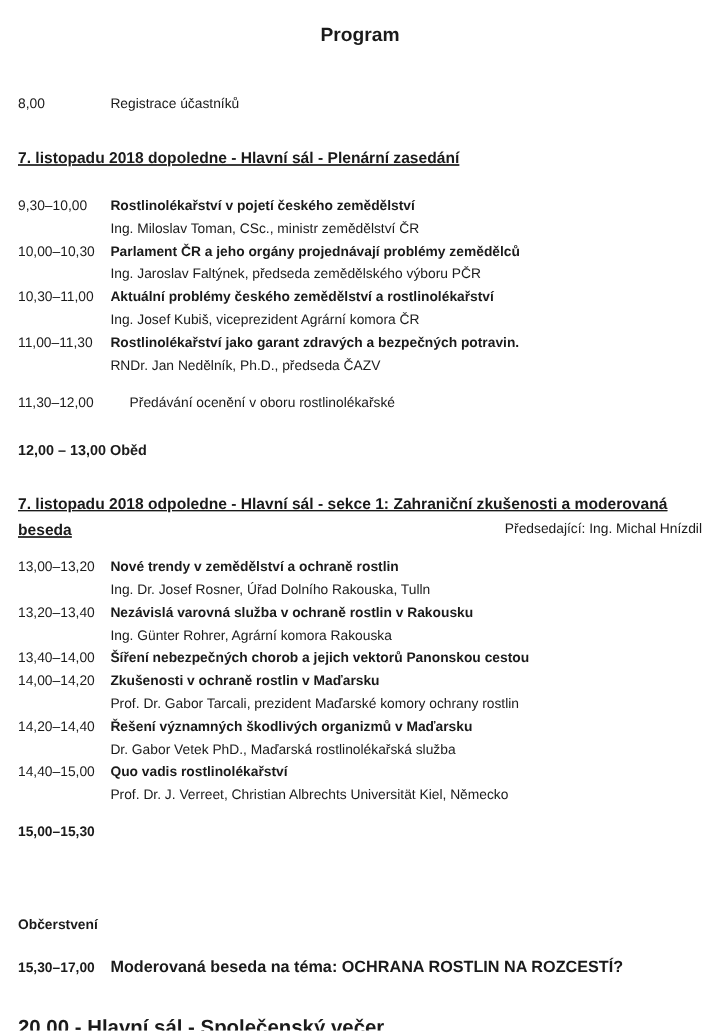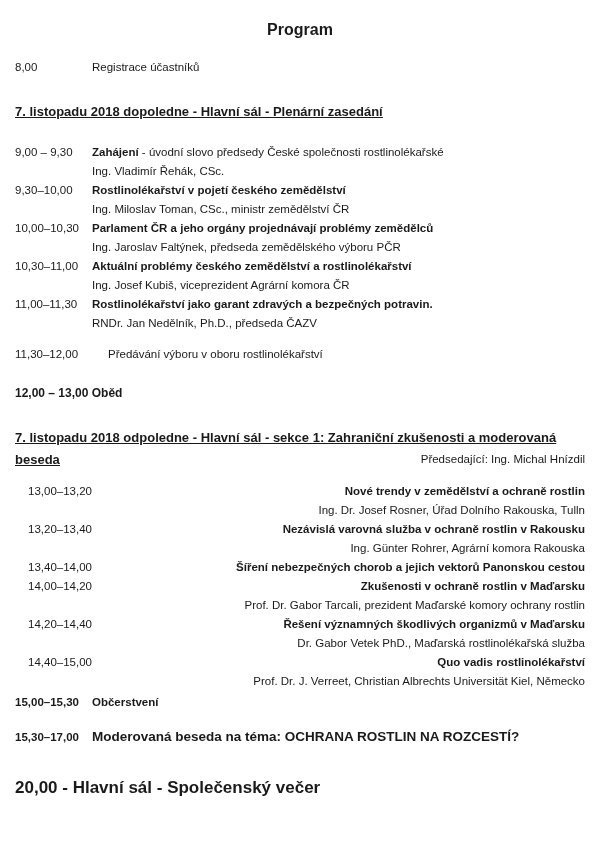--- a/index.html
+++ b/index.html
@@ -27,48 +27,48 @@
     line-height: 19px;
   }
   .time {
     flex: 0 0 77px;
     width: 77px;
   }
   .content { flex: 1; }
   .session-title { font-weight: bold; line-height: 19px; }
   .session-title .suffix { font-weight: normal; }
   .speaker { font-weight: normal; line-height: 19px; }
-  .registration-row { margin-top: 18px; justify-content: center; }
+  .registration-row { margin-top: 38px; justify-content: center; }
   .section-heading {
     margin-top: 24px;
     font-size: 13px;
     font-weight: bold;
     line-height: 22px;
     position: relative;
     text-decoration: underline;
   }
   .section-heading .heading-text { text-decoration: underline; }
   .chair {
     position: absolute;
     right: 0;
     bottom: 1px;
     font-size: 11.5px;
     font-weight: normal;
     text-decoration: none;
   }
   .sessions { margin-top: 20px; }
-  .sessions.afternoon { margin-top: 11px; text-align: right; }
+  .sessions.afternoon { margin-top: 11px; }
   .awards-row { margin-top: 12px; gap: 16px; }
   .lunch-line {
     margin-top: 20px;
     font-weight: bold;
     font-size: 12px;
     line-height: 19px;
   }
-  .refreshment-row { margin-top: 2px; font-weight: bold; }
+  .refreshment-row { margin-top: 12px; font-weight: bold; flex-direction: column; }
   .panel-row { margin-top: 13px; }
   .panel-row .time { font-weight: bold; }
   .panel-row .panel-title {
     font-weight: bold;
     font-size: 13.5px;
     line-height: 24px;
   }
   .evening-line {
     margin-top: 27px;
     font-weight: bold;
@@ -87,27 +87,20 @@
     <div class="time">8,00</div>
     <div class="content">Registrace účastníků</div>
   </div>
 
   <div class="section-heading">
     <span class="heading-text">7. listopadu 2018 dopoledne - Hlavní sál - Plenární zasedání</span>
   </div>
 
   <div class="sessions morning">
 
-    <div class="row">
-      <div class="time">9,00 – 9,30</div>
-      <div class="content">
-        <div class="session-title"><b>Zahájení</b><span class="suffix"> - úvodní slovo předsedy České společnosti rostlinolékařské</span></div>
-        <div class="speaker">Ing. Vladimír Řehák, CSc.</div>
-      </div>
-    </div>
 
     <div class="row">
       <div class="time">9,30–10,00</div>
       <div class="content">
         <div class="session-title">Rostlinolékařství v pojetí českého zemědělství</div>
         <div class="speaker">Ing. Miloslav Toman, CSc., ministr zemědělství ČR</div>
       </div>
     </div>
 
     <div class="row">
@@ -131,21 +124,21 @@
       <div class="content">
         <div class="session-title">Rostlinolékařství jako garant zdravých a bezpečných potravin.</div>
         <div class="speaker">RNDr. Jan Nedělník, Ph.D., předseda ČAZV</div>
       </div>
     </div>
 
   </div>
 
   <div class="row awards-row">
     <div class="time">11,30–12,00</div>
-    <div class="content">Předávání výboru v oboru rostlinolékařství</div>
+    <div class="content">Předávání ocenění v oboru rostlinolékařské</div>
   </div>
 
   <div class="lunch-line">12,00 – 13,00 Oběd</div>
 
   <div class="section-heading">
     <span class="heading-text">7. listopadu 2018 odpoledne - Hlavní sál - sekce 1: Zahraniční zkušenosti a moderovaná beseda</span>
     <span class="chair">Předsedající: Ing. Michal Hnízdil</span>
   </div>
 
   <div class="sessions afternoon">

